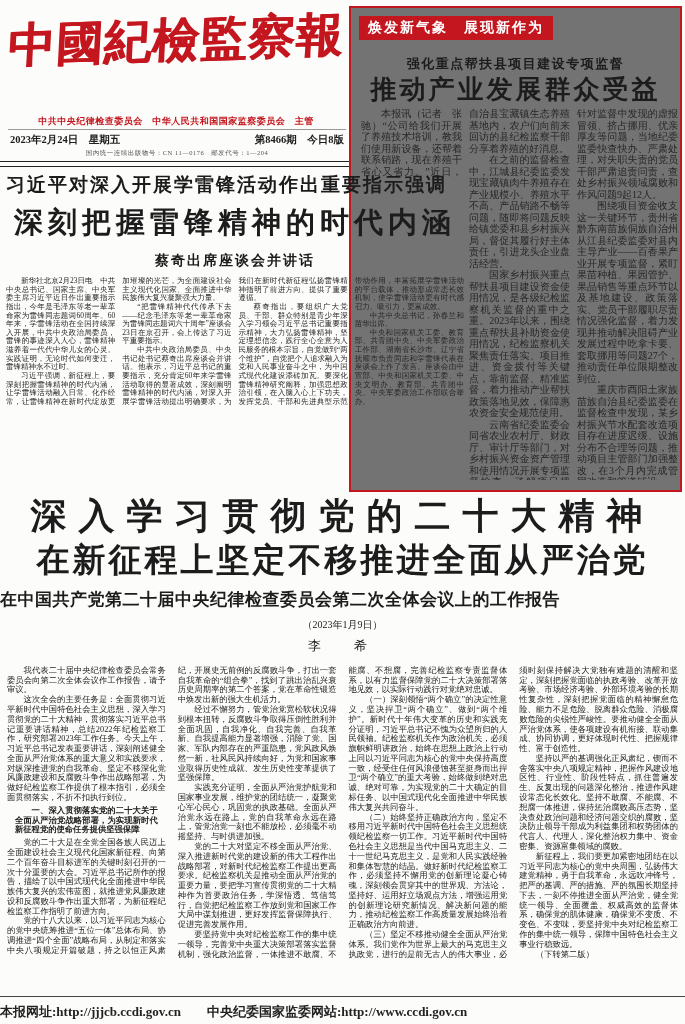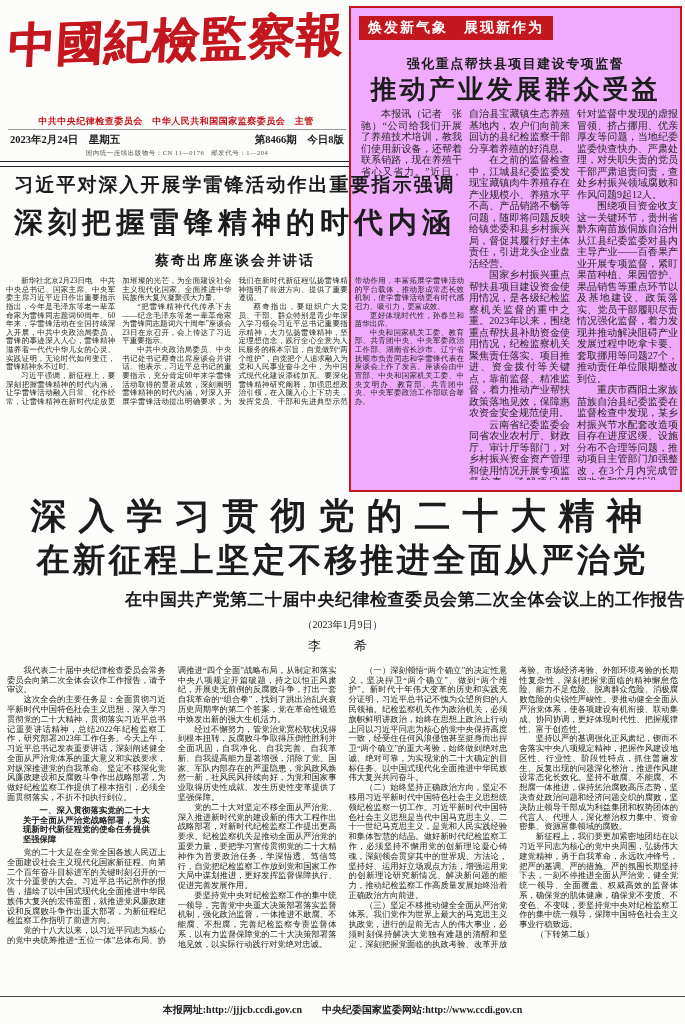--- a/index.html
+++ b/index.html
@@ -17,63 +17,63 @@
   .rule1{position:absolute;left:8px;top:129px;width:338px;border-top:1px solid #999;}
   .daterow{position:absolute;left:10px;top:133px;width:334px;display:flex;
            justify-content:space-between;font-size:10.5px;font-weight:bold;}
   .pubinfo{position:absolute;left:8px;top:149px;width:338px;text-align:center;
            font-size:6.5px;color:#555;letter-spacing:.5px;}
   .dblrule{position:absolute;left:0;top:161px;width:349px;height:4px;
            border-top:1px solid #222;border-bottom:1px solid #222;}
 
   
   .redbox{position:absolute;left:349px;top:6px;width:329px;height:482px;
-          border:2px solid #c4161e;background:#f0abfc;z-index:1;}
+          border:2px solid #c4161e;background:#737373;z-index:1;}
   .banner{position:absolute;left:8px;top:8px;background:#c4161e;color:#fff;
           font-size:14px;font-weight:bold;letter-spacing:2px;padding:3px 9px;}
   .boxkicker{position:absolute;left:0;top:47px;width:100%;text-align:center;
              font-size:13px;font-weight:bold;letter-spacing:1.5px;}
   .boxheadline{position:absolute;left:0;top:64px;width:100%;text-align:center;
                font-size:26px;font-weight:bold;letter-spacing:3px;}
   .boxcol{position:absolute;font-size:10px;line-height:1.15;text-align:justify;
           overflow:hidden;color:#262626;}
   .bc1{left:10px;top:100px;width:101px;height:70px;}
   .bc2{left:118px;top:100px;width:101px;height:372px;}
   .bc3{left:226px;top:100px;width:101px;height:372px;}
 
   
   .leifeng{position:absolute;left:6px;top:172px;width:458px;z-index:3;}
-  .lf-kicker{text-align:center;font-size:19px;font-weight:bold;letter-spacing:2px;}
+  .lf-kicker{font-size:19px;font-weight:bold;letter-spacing:2px;}
   .lf-h1{text-align:center;font-size:29px;font-weight:bold;letter-spacing:5px;margin-top:5px;}
   .lf-h2{text-align:center;font-size:24px;font-weight:bold;letter-spacing:1px;margin-top:5px;}
   .lf-byline{text-align:center;font-size:14px;font-weight:bold;margin:9px 0 7px;letter-spacing:2px;}
   .lf-body{height:174px;column-count:4;column-gap:7px;font-size:7.5px;line-height:1.15;
            text-align:justify;overflow:hidden;color:#262626;}
 
   
   .report{position:absolute;left:0;top:496px;width:685px;}
   .rp-h1{text-align:center;font-size:36px;font-weight:bold;letter-spacing:12px;
          line-height:1.1;white-space:nowrap;}
   .rp-h2{text-align:center;font-size:33px;font-weight:bold;letter-spacing:3px;
          line-height:1.1;margin-top:6px;white-space:nowrap;}
-  .rp-sub{text-align:right;font-size:17px;font-weight:bold;margin-top:10px;letter-spacing:.5px;padding-left:34px;}
+  .rp-sub{text-align:left;font-size:17px;font-weight:bold;margin-top:10px;letter-spacing:.5px;}
   .rp-date{text-align:center;font-size:10px;margin-top:7px;}
   .rp-author{text-align:center;font-size:13px;font-weight:normal;margin-top:5px;letter-spacing:10px;}
   .rp-body{margin:11px 7px 0;height:330px;column-count:4;column-gap:12px;
            font-size:8.3px;line-height:1.18;text-align:justify;overflow:hidden;color:#222;}
-  .sec-title{font-weight:bold;text-indent:2em;margin:3px 16px;
+  .sec-title{font-weight:bold;text-indent:2em;margin:3px 8px;
              font-family:Liberation Sans, sans-serif;}
 
   p{margin:0;text-indent:2em;}
   .noindent{text-indent:0;}
 
   
   .footrule{position:absolute;left:0;top:996px;width:685px;border-top:1px solid #444;}
-  .footline{position:absolute;left:0;top:1003px;width:100%;text-align:center;
-            font-size:10px;font-weight:bold;color:#222;}
+  .footline{position:absolute;left:0;top:1003px;width:100%;
+            font-size:13px;font-weight:bold;color:#222;}
 </style>
 </head>
 <body>
 
 <div class="page">
 
   <div class="redbox">
     <div class="banner">焕发新气象　展现新作为</div>
     <div class="boxkicker">强化重点帮扶县项目建设专项监督</div>
     <div class="boxheadline">推动产业发展群众受益</div>
@@ -106,38 +106,39 @@
   <div class="leifeng">
     <div class="lf-kicker">习近平对深入开展学雷锋活动作出重要指示强调</div>
     <div class="lf-h1">深刻把握雷锋精神的时代内涵</div>
     <div class="lf-byline">蔡奇出席座谈会并讲话</div>
     <div class="lf-body">
       <p>新华社北京2月23日电　中共中央总书记、国家主席、中央军委主席习近平近日作出重要指示指出，今年是毛泽东等老一辈革命家为雷锋同志题词60周年。60年来，学雷锋活动在全国持续深入开展，中共中央政治局委员，雷锋的事迹深入人心，雷锋精神滋养着一代代中华儿女的心灵。实践证明，无论时代如何变迁，雷锋精神永不过时。</p>
       <p>习近平强调，新征程上，要深刻把握雷锋精神的时代内涵，让学雷锋活动融入日常、化作经常，让雷锋精神在新时代绽放更加璀璨的光芒，为全面建设社会主义现代化国家、全面推进中华民族伟大复兴凝聚强大力量。</p>
       <p>“把雷锋精神代代传承下去——纪念毛泽东等老一辈革命家为雷锋同志题词六十周年”座谈会23日在京召开，会上传达了习近平重要指示。</p>
       <p>中共中央政治局委员、中央书记处书记蔡奇出席座谈会并讲话。他表示，习近平总书记的重要指示，充分肯定60年来学雷锋活动取得的显著成效，深刻阐明雷锋精神的时代内涵，对深入开展学雷锋活动提出明确要求，为我们在新时代新征程弘扬雷锋精神指明了前进方向、提供了重要遵循。</p>
       <p>蔡奇指出，要组织广大党员、干部、群众特别是青少年深入学习领会习近平总书记重要指示精神，大力弘扬雷锋精神，坚定理想信念，践行全心全意为人民服务的根本宗旨，自觉做到“两个维护”，自觉把个人追求融入为党和人民事业奋斗之中，为中国式现代化建设添砖加瓦。要深化雷锋精神研究阐释，加强思想政治引领，在入脑入心上下功夫，发挥党员、干部和先进典型示范带动作用，丰富拓展学雷锋活动的平台载体，推动形成常态长效机制，使学雷锋活动更有时代感召力、吸引力，更富成效。</p>
-      <p>更好体现时代性，孙春兰和苗华出席。</p>
+      <p>中共中央总书记，孙春兰和苗华出席。</p>
       <p>中央和国家机关工委、教育部、共青团中央、中央军委政治工作部、湖南省长沙市、辽宁省抚顺市负责同志和学雷锋代表在座谈会上作了发言。座谈会由中宣部、中央和国家机关工委、中央文明办、教育部、共青团中央、中央军委政治工作部联合举办。</p>
     </div>
   </div>
 
   <div class="report">
     <div class="rp-h1 sans">深入学习贯彻党的二十大精神</div>
     <div class="rp-h2 sans">在新征程上坚定不移推进全面从严治党</div>
     <div class="rp-sub">在中国共产党第二十届中央纪律检查委员会第二次全体会议上的工作报告</div>
     <div class="rp-date">（2023年1月9日）</div>
     <div class="rp-author">李　希</div>
     <div class="rp-body">
       <p>我代表二十届中央纪律检查委员会常务委员会向第二次全体会议作工作报告，请予审议。</p>
       <p>这次全会的主要任务是：全面贯彻习近平新时代中国特色社会主义思想，深入学习贯彻党的二十大精神，贯彻落实习近平总书记重要讲话精神，总结2022年纪检监察工作，研究部署2023年工作任务。今天上午，习近平总书记发表重要讲话，深刻阐述健全全面从严治党体系的重大意义和实践要求，对纵深推进党的自我革命、坚定不移深化党风廉政建设和反腐败斗争作出战略部署，为做好纪检监察工作提供了根本指引，必须全面贯彻落实，不折不扣执行到位。</p>
       <p class="sec-title">一、深入贯彻落实党的二十大关于全面从严治党战略部署，为实现新时代新征程党的使命任务提供坚强保障</p>
       <p>党的二十大是在全党全国各族人民迈上全面建设社会主义现代化国家新征程、向第二个百年奋斗目标进军的关键时刻召开的一次十分重要的大会。习近平总书记所作的报告，描绘了以中国式现代化全面推进中华民族伟大复兴的宏伟蓝图，就推进党风廉政建设和反腐败斗争作出重大部署，为新征程纪检监察工作指明了前进方向。</p>
       <p>党的十八大以来，以习近平同志为核心的党中央统筹推进“五位一体”总体布局、协调推进“四个全面”战略布局，从制定和落实中央八项规定开篇破题，持之以恒正风肃纪，开展史无前例的反腐败斗争，打出一套自我革命的“组合拳”，找到了跳出治乱兴衰历史周期率的第二个答案，党在革命性锻造中焕发出新的强大生机活力。</p>
       <p>经过不懈努力，管党治党宽松软状况得到根本扭转，反腐败斗争取得压倒性胜利并全面巩固，自我净化、自我完善、自我革新、自我提高能力显著增强，消除了党、国家、军队内部存在的严重隐患，党风政风焕然一新，社风民风持续向好，为党和国家事业取得历史性成就、发生历史性变革提供了坚强保障。</p>
+      <p>实践充分证明，全面从严治党护航党和国家事业发展，维护党的团结统一，凝聚党心军心民心，巩固党的执政基础。全面从严治党永远在路上，党的自我革命永远在路上，管党治党一刻也不能放松，必须毫不动摇坚持、与时俱进加强。</p>
       <p>党的二十大对坚定不移全面从严治党、深入推进新时代党的建设新的伟大工程作出战略部署，对新时代纪检监察工作提出更高要求。纪检监察机关是推动全面从严治党的重要力量，要把学习宣传贯彻党的二十大精神作为首要政治任务，学深悟透、笃信笃行，自觉把纪检监察工作放到党和国家工作大局中谋划推进，更好发挥监督保障执行、促进完善发展作用。</p>
       <p>要坚持党中央对纪检监察工作的集中统一领导，完善党中央重大决策部署落实监督机制，强化政治监督，一体推进不敢腐、不能腐、不想腐，完善纪检监察专责监督体系，以有力监督保障党的二十大决策部署落地见效，以实际行动践行对党绝对忠诚。</p>
       <p>（一）深刻领悟“两个确立”的决定性意义，坚决捍卫“两个确立”、做到“两个维护”。新时代十年伟大变革的历史和实践充分证明，习近平总书记不愧为众望所归的人民领袖。纪检监察机关作为政治机关，必须旗帜鲜明讲政治，始终在思想上政治上行动上同以习近平同志为核心的党中央保持高度一致，经受住任何风浪侵蚀甚至挺身而出捍卫“两个确立”的重大考验，始终做到绝对忠诚、绝对可靠，为实现党的二十大确定的目标任务、以中国式现代化全面推进中华民族伟大复兴共同奋斗。</p>
       <p>（二）始终坚持正确政治方向，坚定不移用习近平新时代中国特色社会主义思想统领纪检监察一切工作。习近平新时代中国特色社会主义思想是当代中国马克思主义、二十一世纪马克思主义，是党和人民实践经验和集体智慧的结晶。做好新时代纪检监察工作，必须坚持不懈用党的创新理论凝心铸魂，深刻领会贯穿其中的世界观、方法论，坚持好、运用好立场观点方法，增强运用党的创新理论研究新情况、解决新问题的能力，推动纪检监察工作高质量发展始终沿着正确政治方向前进。</p>
       <p>（三）坚定不移推动健全全面从严治党体系。我们党作为世界上最大的马克思主义执政党，进行的是前无古人的伟大事业，必须时刻保持解决大党独有难题的清醒和坚定，深刻把握党面临的执政考验、改革开放考验、市场经济考验、外部环境考验的长期性复杂性，深刻把握党面临的精神懈怠危险、能力不足危险、脱离群众危险、消极腐败危险的尖锐性严峻性。要推动健全全面从严治党体系，使各项建设有机衔接、联动集成、协同协调，更好体现时代性、把握规律性、富于创造性。</p>
       <p>坚持以严的基调强化正风肃纪，锲而不舍落实中央八项规定精神，把握作风建设地区性、行业性、阶段性特点，抓住普遍发生、反复出现的问题深化整治，推进作风建设常态化长效化。坚持不敢腐、不能腐、不想腐一体推进，保持惩治腐败高压态势，坚决查处政治问题和经济问题交织的腐败，坚决防止领导干部成为利益集团和权势团体的代言人、代理人，深化整治权力集中、资金密集、资源富集领域的腐败。</p>
       <p>新征程上，我们要更加紧密地团结在以习近平同志为核心的党中央周围，弘扬伟大建党精神，勇于自我革命，永远吹冲锋号，把严的基调、严的措施、严的氛围长期坚持下去，一刻不停推进全面从严治党，健全党统一领导、全面覆盖、权威高效的监督体系，确保党的肌体健康，确保党不变质、不变色、不变味，要坚持党中央对纪检监察工作的集中统一领导，保障中国特色社会主义事业行稳致远。</p>
       <p>（下转第二版）</p>
     </div>
   </div>

